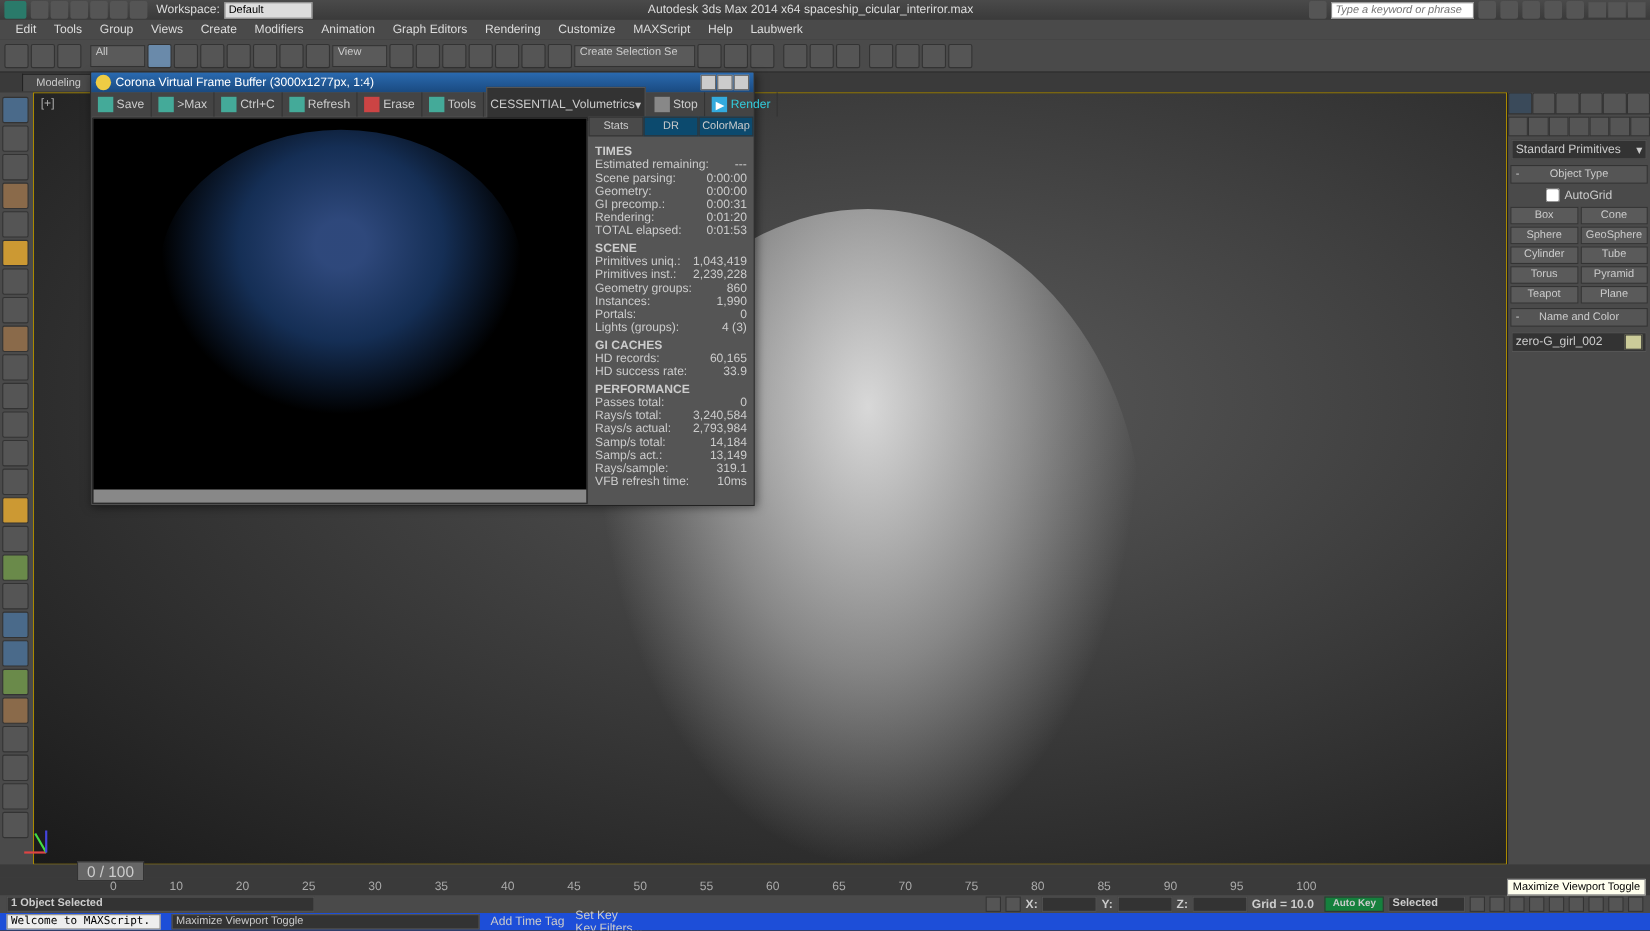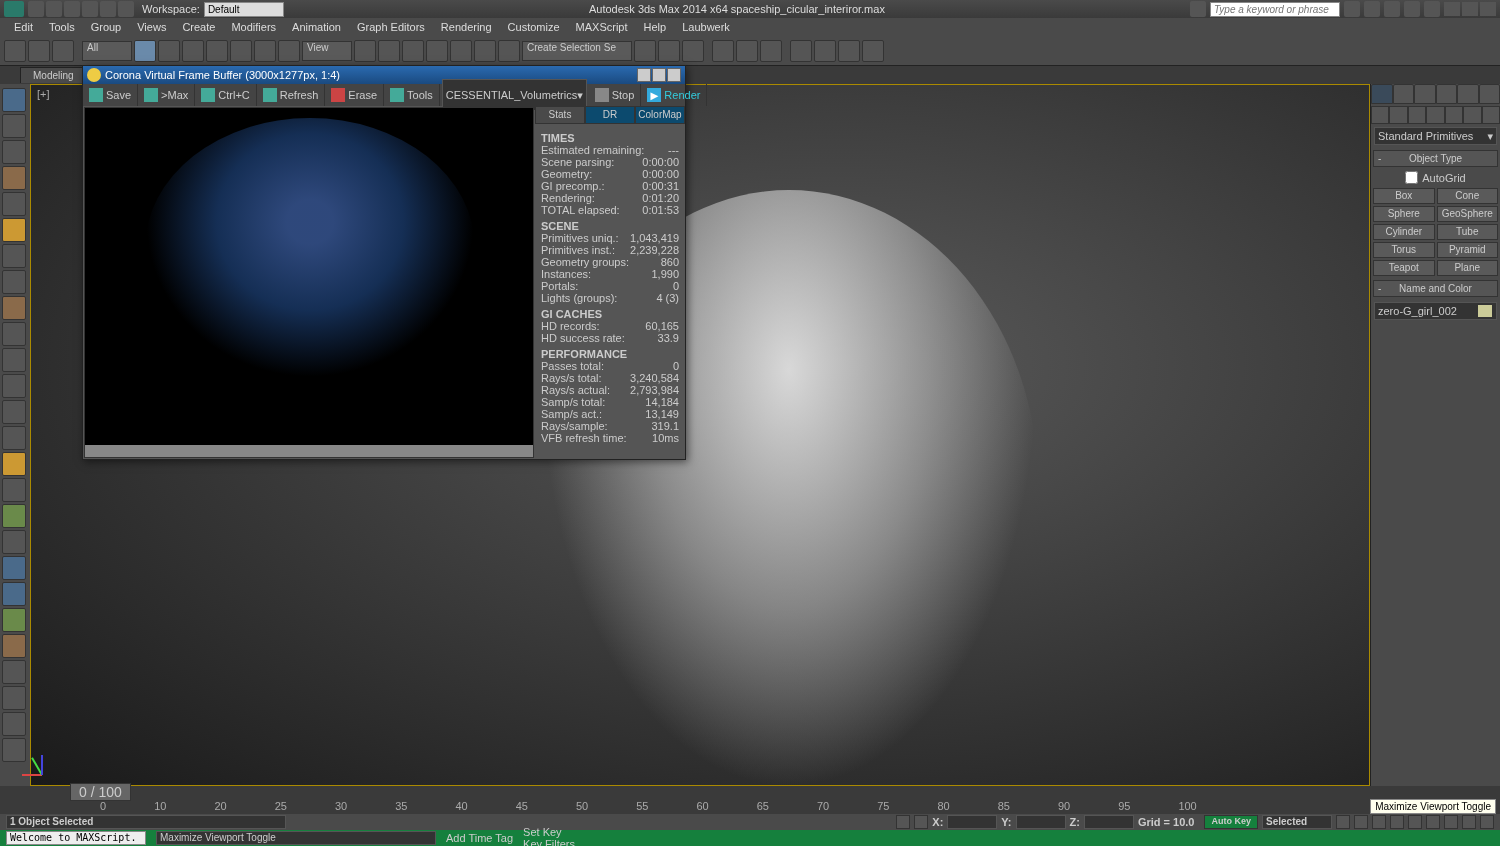--- a/index.html
+++ b/index.html
@@ -102,21 +102,21 @@
 .timeline { height: 12px; background: #3a3a3a; display: flex; align-items: center; }
 .timeline .frame { margin-left: 70px; padding: 0 8px; background: #666; color: #ccc; font-size: 14px; border: 1px solid #333; }
 .timeruler { height: 16px; background: #3a3a3a; display: flex; align-items: center; padding-left: 100px; gap: 48px; color: #aaa; font-size: 9px; }
 .status { height: 16px; background: #4a4a4a; display: flex; align-items: center; padding: 0 6px; gap: 10px; font-weight: bold; }
 .status .sel { background: #333; border: 1px solid #555; height: 14px; width: 280px; color: #ccc; font-size: 10px; padding: 0 3px; }
 .status .coords { margin-left: auto; display: flex; gap: 4px; align-items: center; }
 .status .coords .fld { width: 50px; height: 14px; background: #333; border: 1px solid #555; }
 .status .right2 { display: flex; align-items: center; gap: 4px; }
 .status .kbtn { padding: 0 6px; height: 14px; background: #15803d; border: 1px solid #333; color: #ccc; font-size: 9px; }
 .status .pbtn2 { width: 14px; height: 14px; background: #555; border: 1px solid #333; }
-.status2 { height: 16px; background: #15803d; display: flex; align-items: center; padding: 0 6px; gap: 10px; }
+.status2 { height: 16px; background: #1d4ed8; display: flex; align-items: center; padding: 0 6px; gap: 10px; }
 .status2 .welcome { width: 140px; height: 14px; background: #eee; border: 1px solid #888; color: #000; font-size: 10px; padding: 0 3px; font-family: monospace; }
 .status2 .prompt { background: #333; border: 1px solid #555; height: 14px; width: 280px; color: #ccc; font-size: 10px; padding: 0 3px; }
 .tooltip { position: absolute; bottom: 32px; right: 4px; background: #ffe; border: 1px solid #888; padding: 1px 4px; font-size: 10px; color: #000; }
 </style>
 </head>
 <body>
 
 <div class="titlebar">
   <div class="logo"></div>
   <div class="qat">

